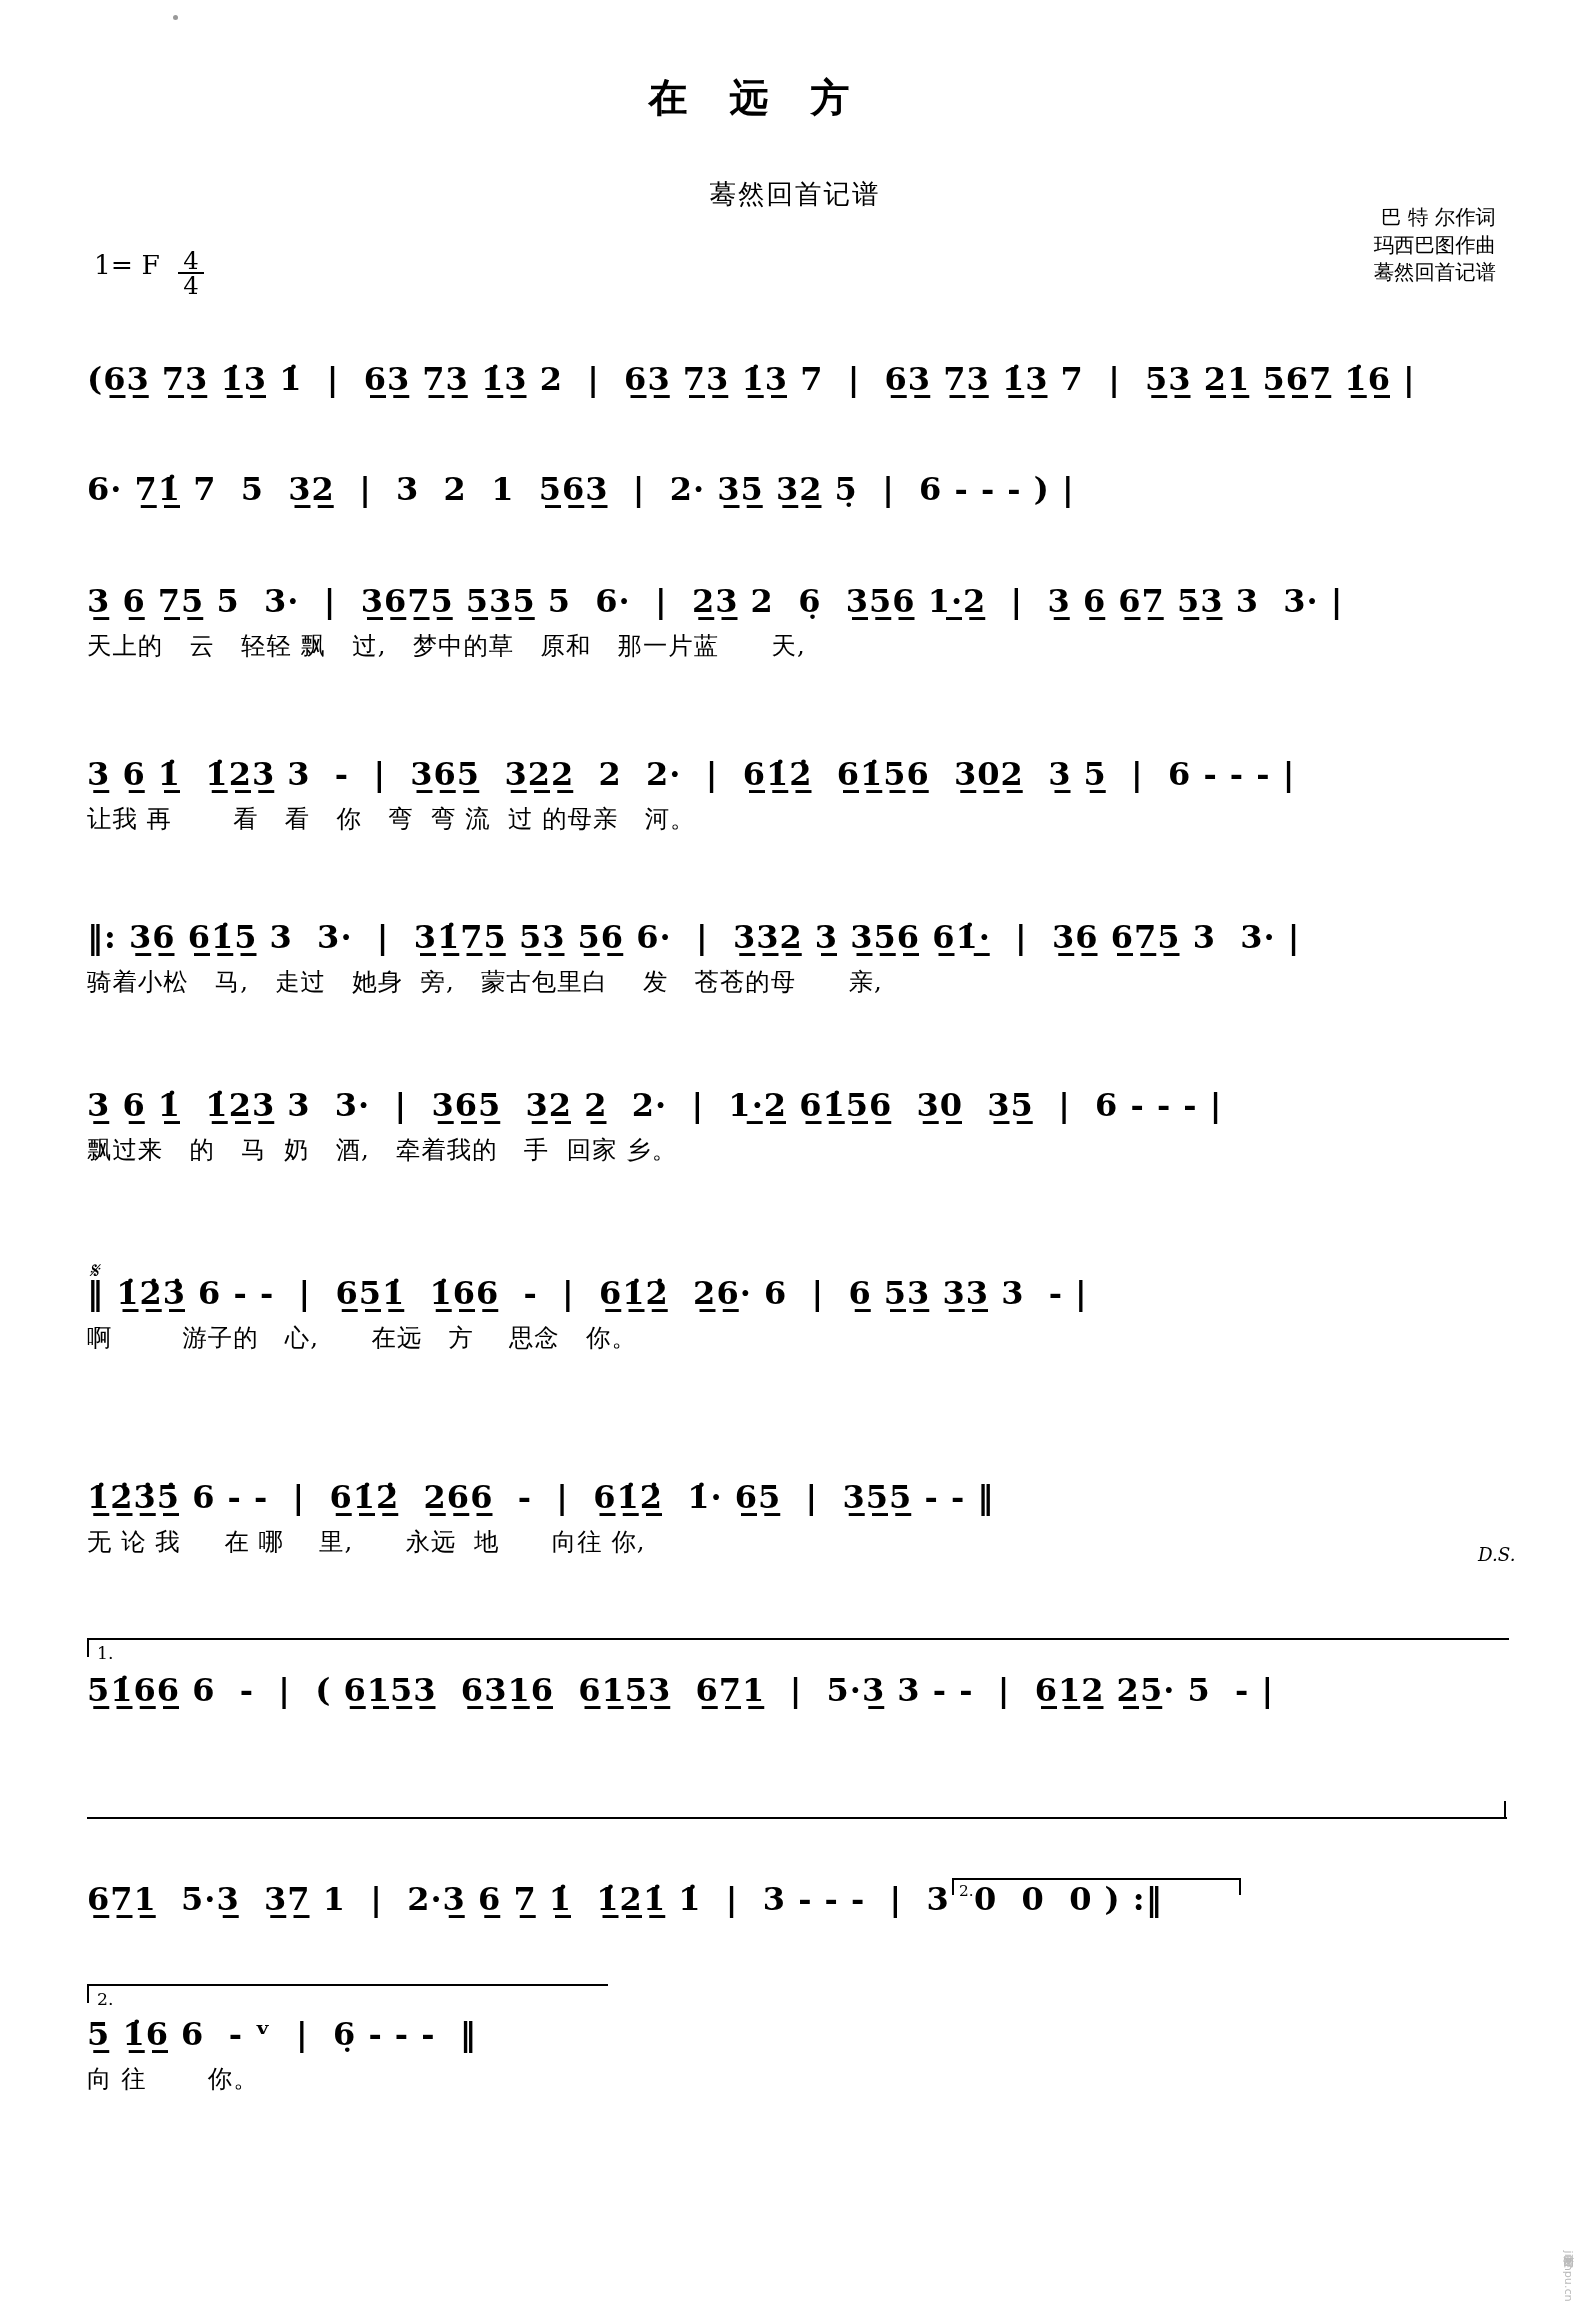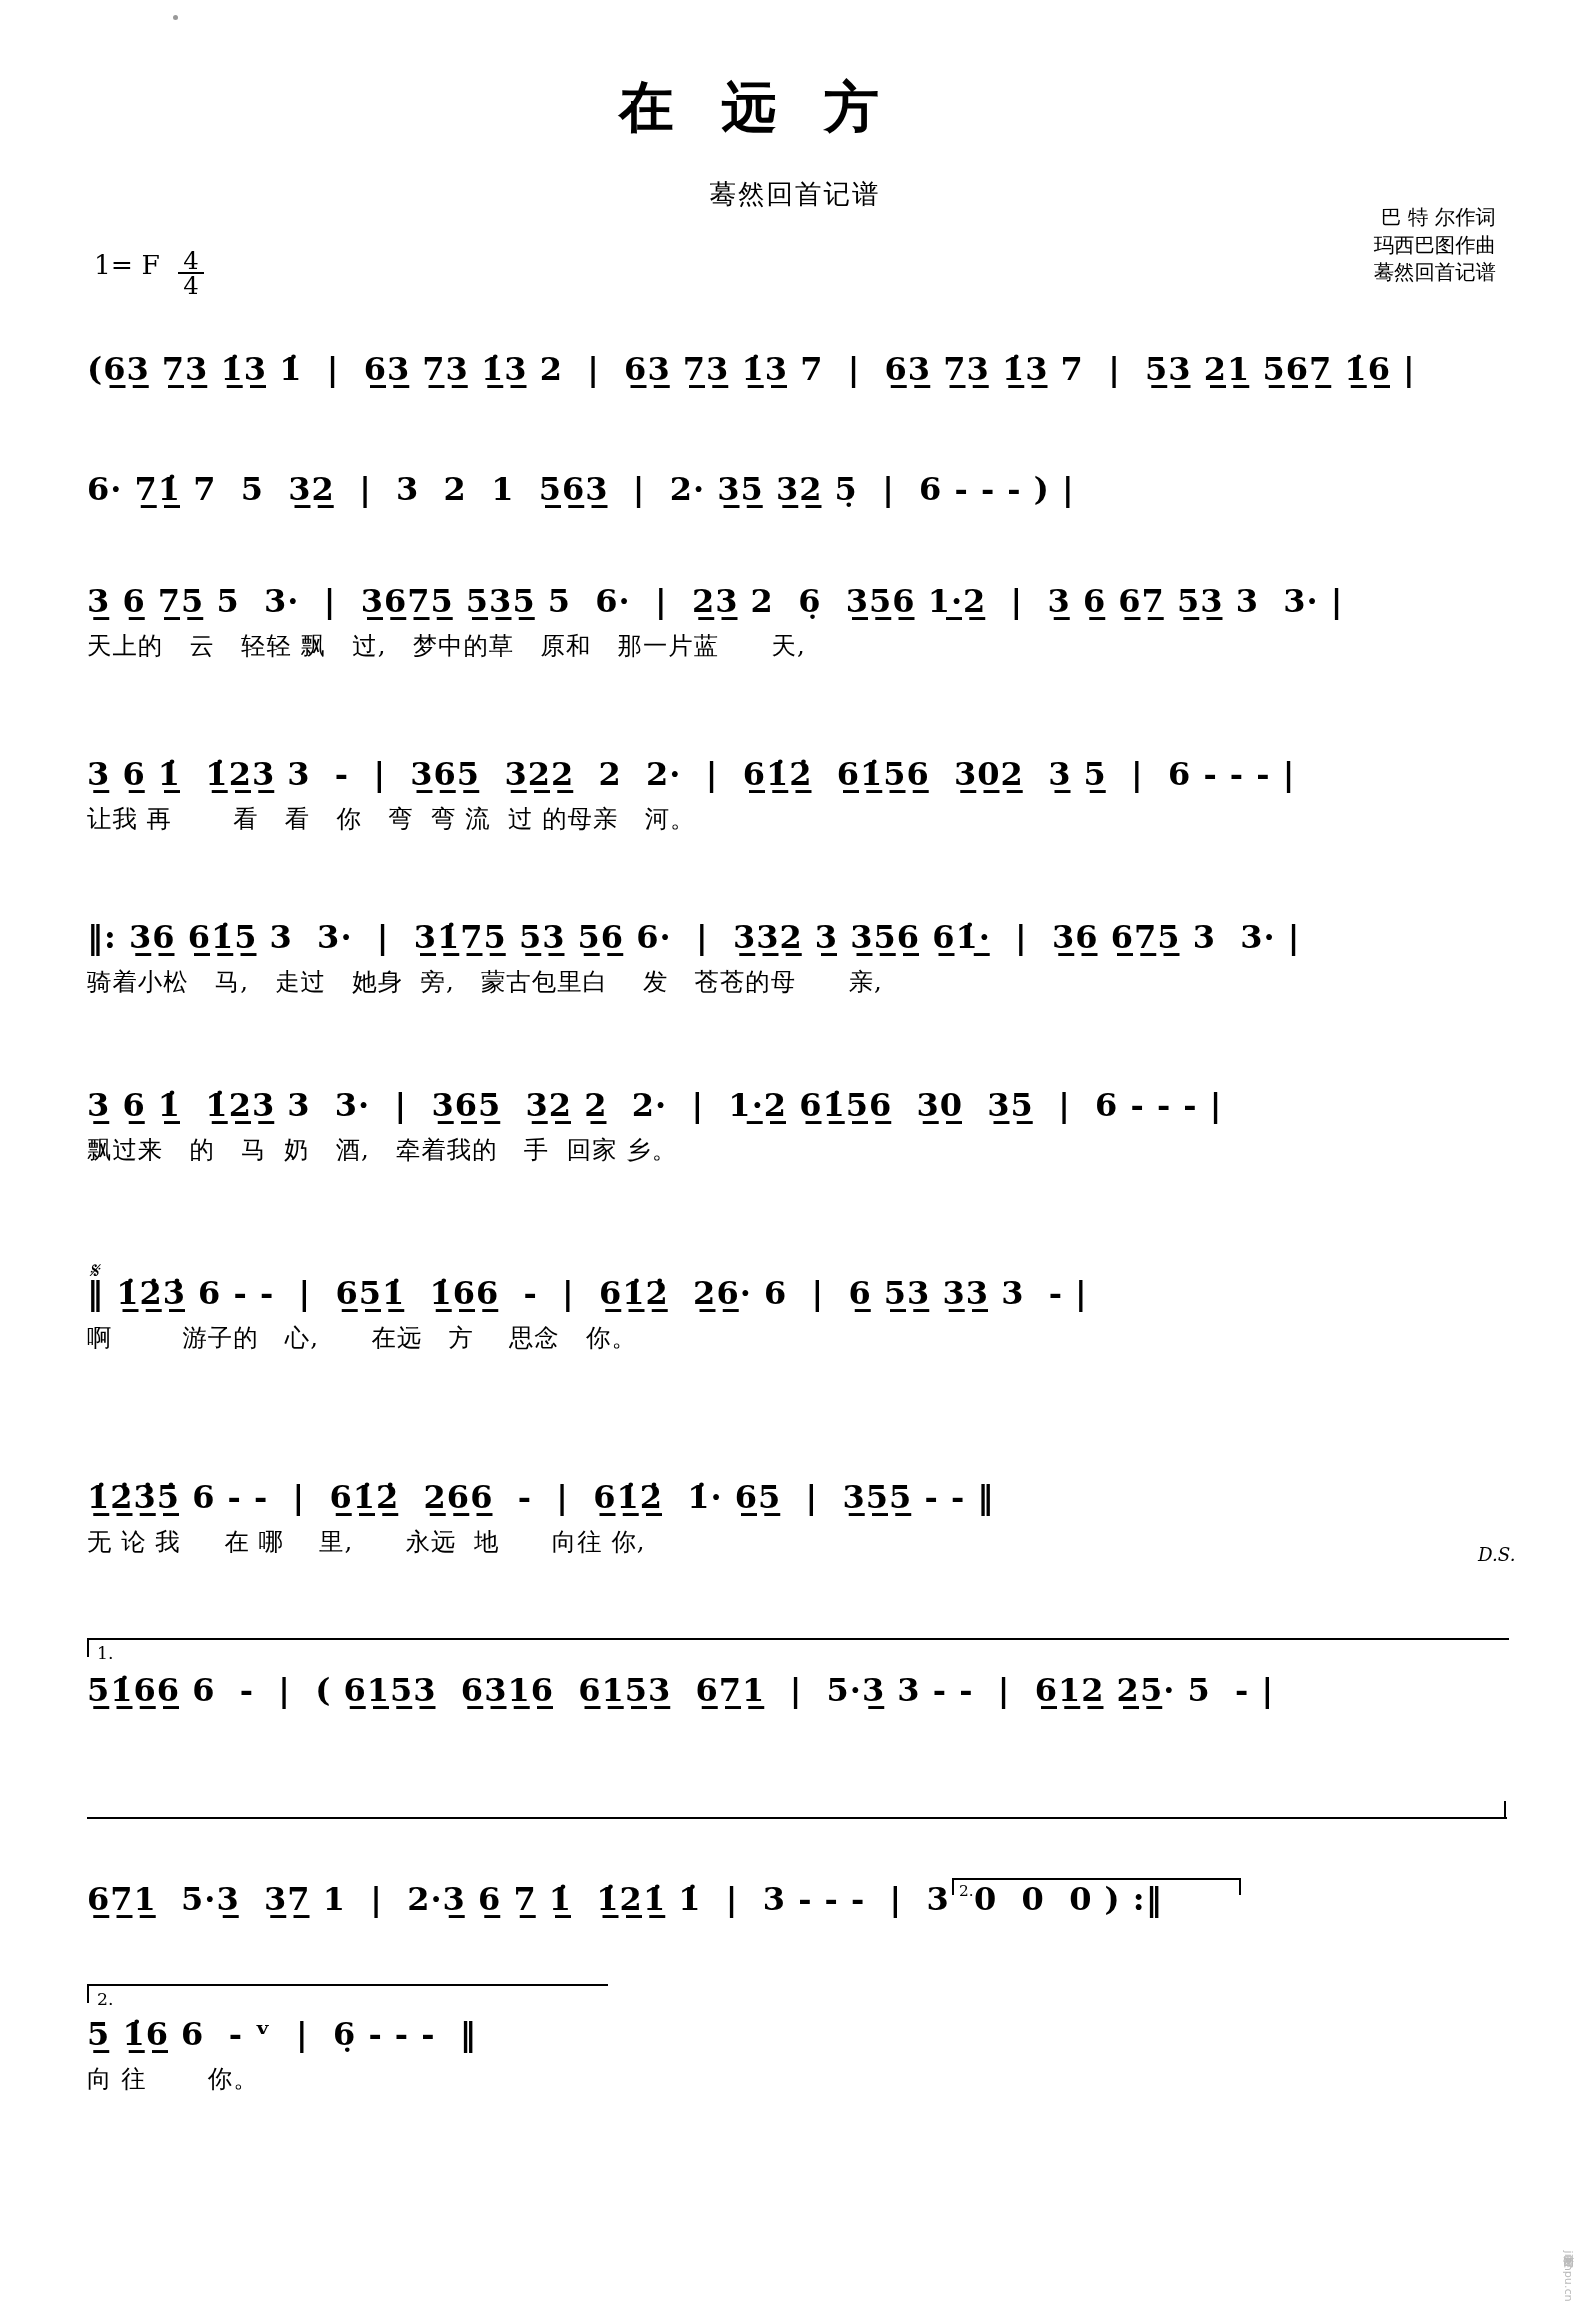--- a/index.html
+++ b/index.html
@@ -18,21 +18,21 @@
     background: #ffffff;
     overflow: hidden;
   }
   
   .title {
     position: absolute;
     top: 71px;
     left: 0;
     width: 1512px;
     text-align: center;
-    font-size: 55px;
+    font-size: 39px;
     letter-spacing: 14.2px;
     font-family: "DejaVu Serif", serif;
     font-weight: bold;
   }
   .subtitle {
     position: absolute;
     top: 176px;
     left: 0;
     width: 1590px;
     text-align: center;
@@ -148,21 +148,21 @@
   </div>
 
   <div class="keysig">
     <span>1= F</span>
     <span class="meter">
       <span class="num" style="border-bottom:2px solid #000;padding:0 5.1px;">4</span>
       <span class="num" style="padding:0 5.1px;">4</span>
     </span>
   </div>
 
-  <div class="row" style="top: 353px;">
+  <div class="row" style="top: 363px;">
     <div class="notes">(6̲3̲ 7̲3̲ 1̲̇3̲ 1̇  |  6̲3̲ 7̲3̲ 1̲̇3̲ 2  |  6̲3̲ 7̲3̲ 1̲̇3̲ 7  |  6̲3̲ 7̲3̲ 1̲̇3̲ 7  |  5̲3̲ 2̲1̲ 5̲6̲7̲ 1̲̇6̲ |</div>
   </div>
 
   <div class="row" style="top: 473px;">
     <div class="notes">6· 7̲1̲̇ 7  5  3̲2̲  |  3  2  1  5̲6̲3̲  |  2· 3̲5̲ 3̲2̲ 5̣  |  6 - - - ) |</div>
   </div>
 
   <div class="row" style="top: 585px;">
     <div class="notes">3̲ 6̲ 7̲5̲ 5  3·  |  3̲6̲7̲5̲ 5̲3̲5̲ 5  6·  |  2̲3̲ 2  6̣  3̲5̲6̲ 1·̲2̲  |  3̲ 6̲ 6̲7̲ 5̲3̲ 3  3· |</div>
     <div class="lyrics">天上的   云   轻轻 飘   过,   梦中的草   原和   那一片蓝      天,</div>

